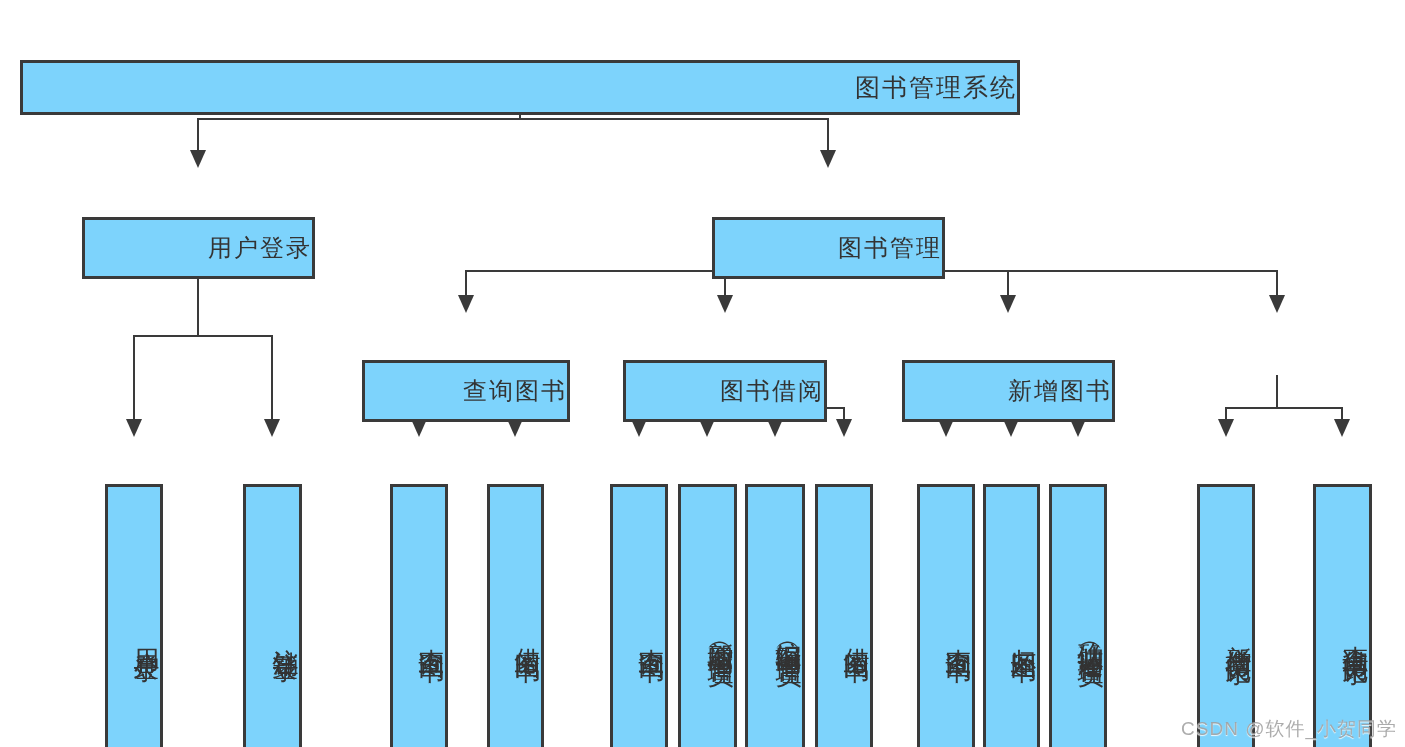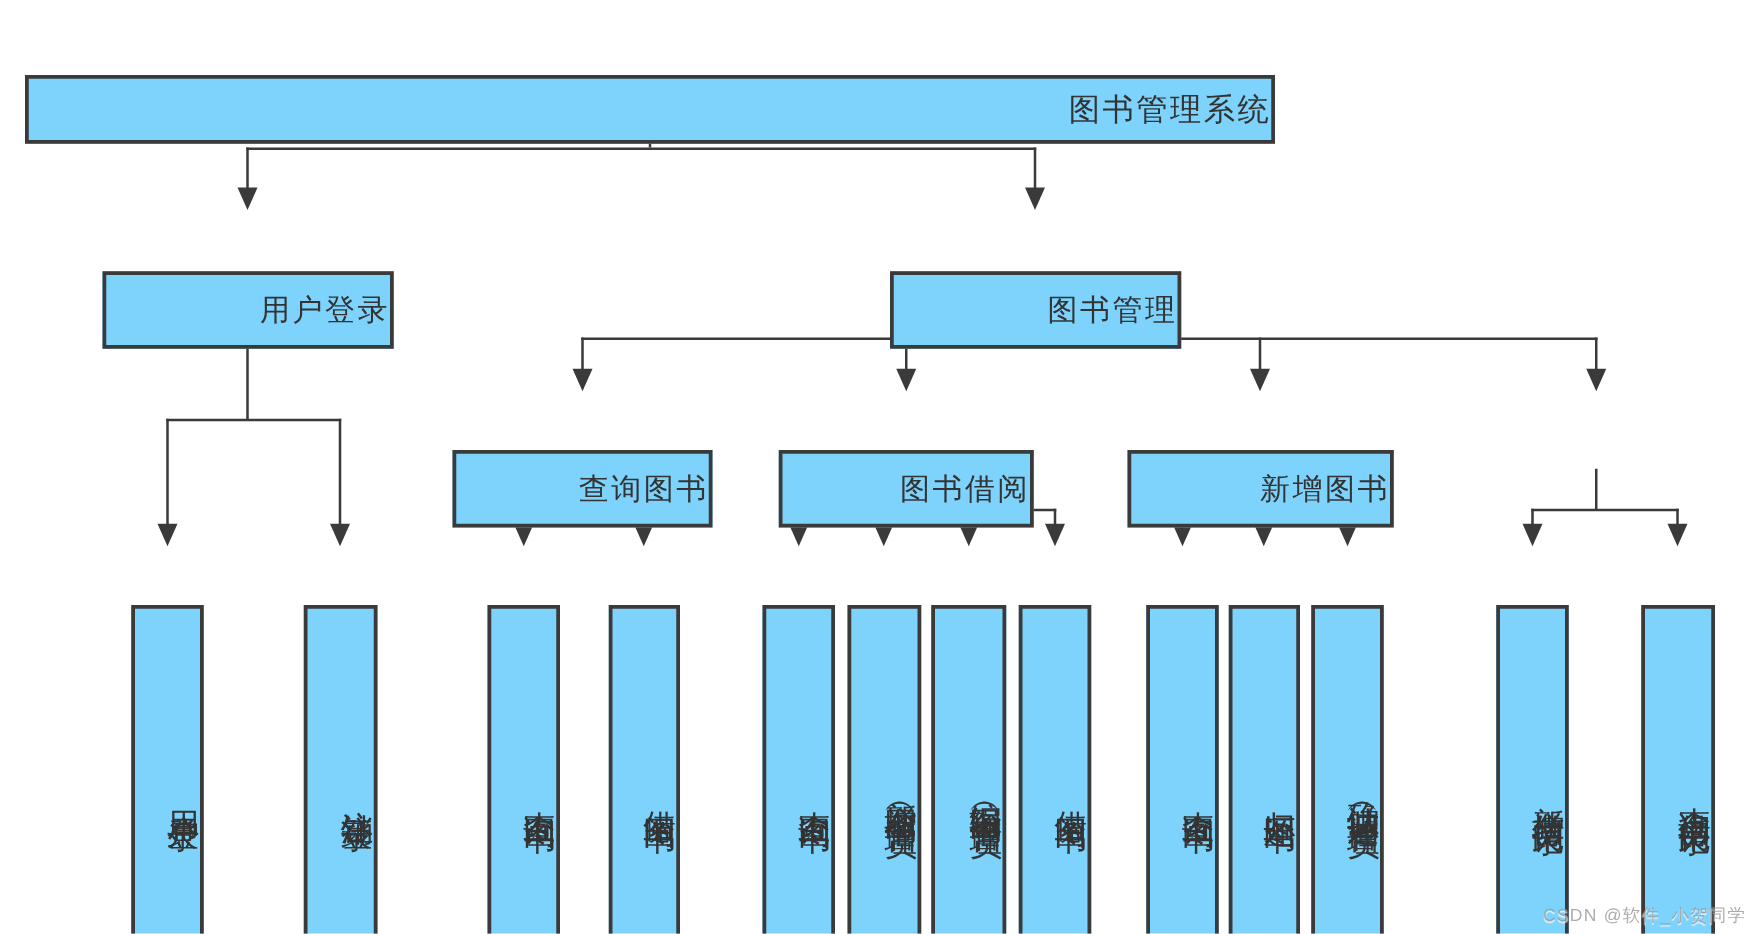--- a/index.html
+++ b/index.html
@@ -60,21 +60,21 @@
     text-orientation: mixed;
     font-size: 26px;
     line-height: 1;
     letter-spacing: 3px;
     max-height: 292px;
   }
   .watermark {
     position: absolute;
     right: 8px;
     bottom: 5px;
-    font-size: 14px;
+    font-size: 19px;
     color: rgba(158, 158, 158, 0.85);
     text-shadow: 0 1px 1px rgba(255,255,255,0.9);
     letter-spacing: 1px;
     z-index: 10;
     white-space: nowrap;
   }
 </style>
 </head>
 <body>
 

